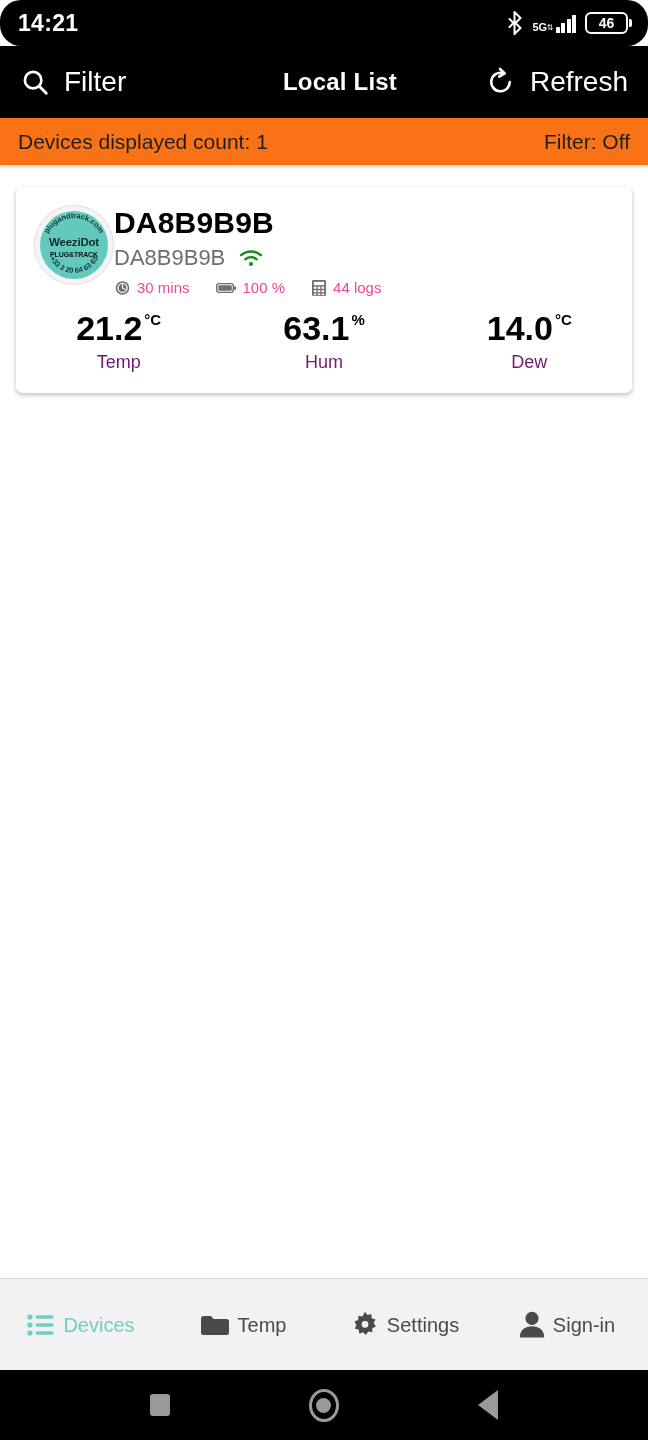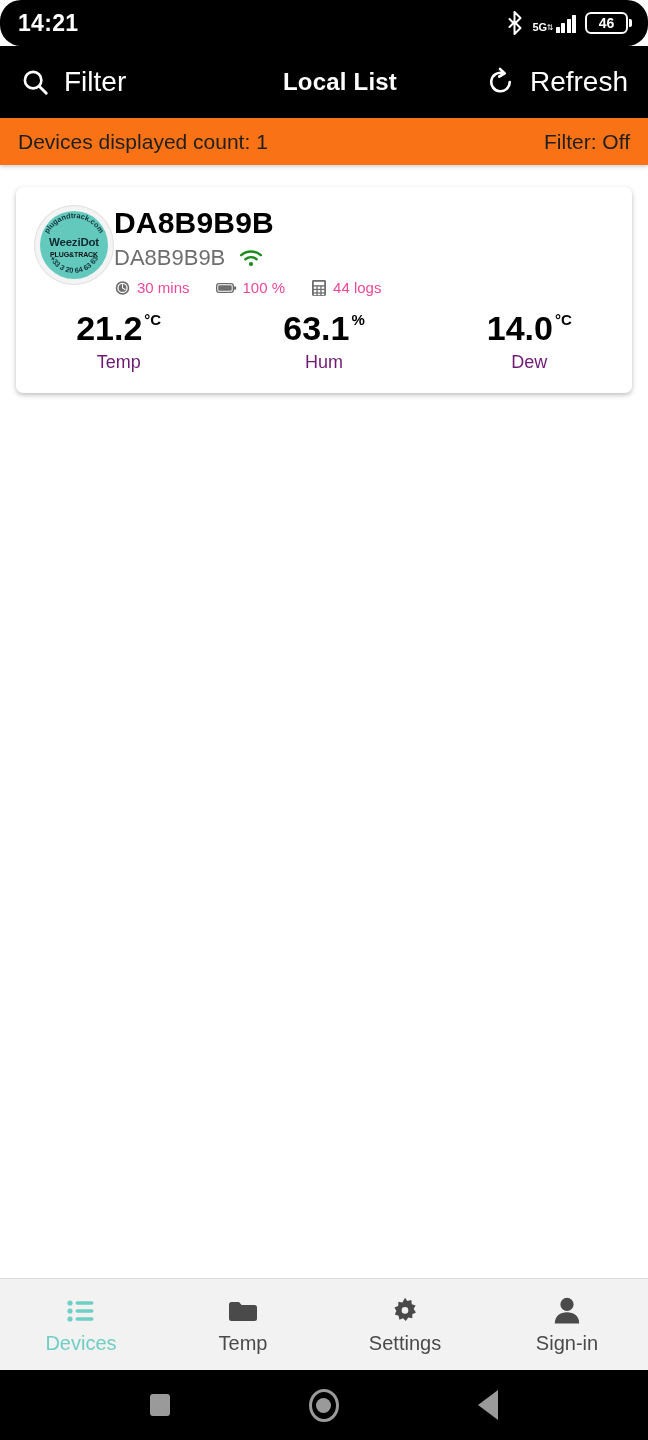--- a/index.html
+++ b/index.html
@@ -110,21 +110,21 @@
   .reading .unit { font-size:15px; font-weight:600; margin-left:2px; margin-top:1px; color:#000; }
   .reading .lbl { font-size:18px; color:#701a75; margin-top:7px; }
 
   
   .bottomnav {
     flex:0 0 92px; height:92px; background:#f2f2f2;
     border-top:1px solid #dadada;
     display:flex; align-items:center;
   }
   .navitem {
-    flex:1 1 0; display:flex; flex-direction:column;
+    flex:1 1 0; display:flex; flex-direction:row;
     align-items:center; justify-content:center; gap:8px; cursor:pointer;
   }
   .navitem .nlabel { font-size:20px; color:#4a4a4a; line-height:1; }
   .navitem.active .nlabel { color:#6fcfc4; }
   .nicon { height:28px; display:flex; align-items:center; justify-content:center; }
 
   
   .androidnav {
     flex:0 0 70px; height:70px; background:#000;
     display:flex; align-items:center; justify-content:space-around;

